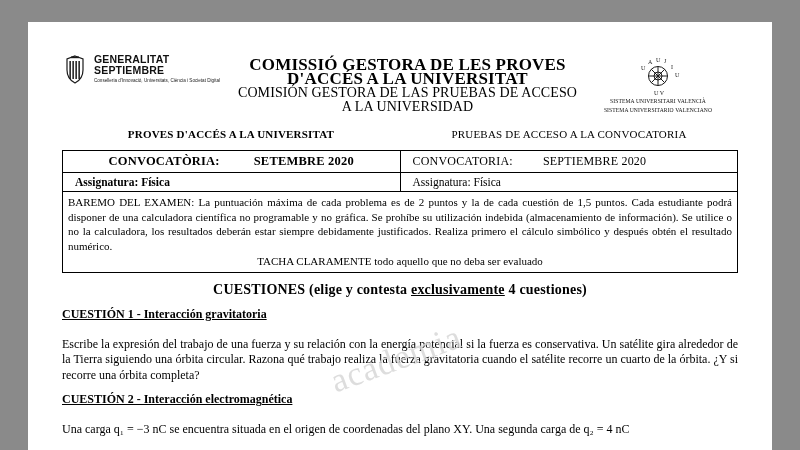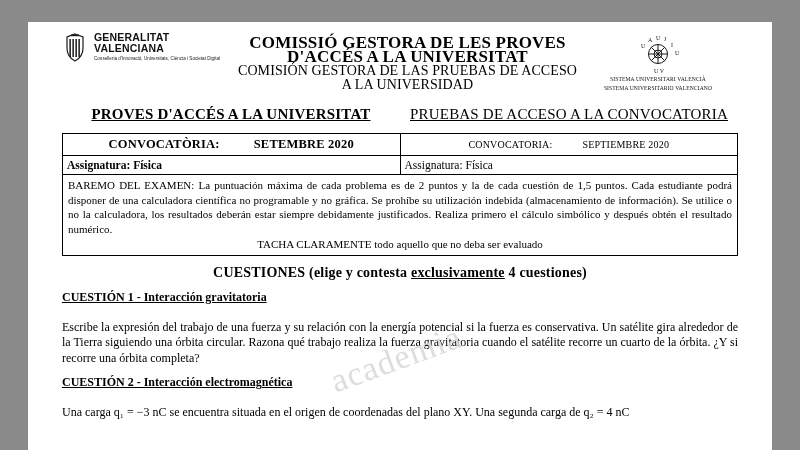--- a/index.html
+++ b/index.html
@@ -27,20 +27,21 @@
     padding: 10px 34px 0 34px;
     box-sizing: border-box;
     width: 100%;
   }
 
   
   .header {
     display: flex;
     align-items: flex-start;
     justify-content: space-between;
+    margin-top: 22px;
   }
   .gv-logo {
     display: flex;
     align-items: flex-start;
     gap: 6px;
     width: 175px;
     flex: 0 0 auto;
   }
   .gv-mark {
     width: 26px;
@@ -107,51 +108,50 @@
   }
 
   
   .subtitles {
     display: flex;
     margin-top: 14px;
   }
   .subtitles div {
     width: 50%;
     text-align: center;
-    font-size: 15px;
-    font-weight: bold;
-    letter-spacing: .2px;
-    text-decoration: underline;
+    font-size: 11px;
+    font-weight: bold;
+    letter-spacing: .2px;
   }
   .subtitles div.right {
     font-weight: normal;
   }
 
   
   table.exam {
     width: 100%;
     border-collapse: collapse;
     margin-top: 10px;
     table-layout: fixed;
   }
   table.exam td {
     border: 1px solid #000;
-    padding: 3px 4px;
+    padding: 3px 12px;
     vertical-align: middle;
   }
   .conv-left {
     font-size: 12.5px;
     font-weight: bold;
     text-align: center;
     letter-spacing: .2px;
   }
   .conv-left .lbl { margin-right: 34px; }
   .conv-right {
-    font-size: 10px;
-    text-align: center;
+    font-size: 12px;
+    text-align: left;
     letter-spacing: .2px;
   }
   .conv-right .lbl { margin-right: 30px; }
   .asig-left {
     font-size: 11.5px;
     font-weight: bold;
   }
   .asig-right {
     font-size: 11.5px;
   }
@@ -225,21 +225,21 @@
             <path d="M13 1 L21 4 L21 15 C21 22 17 26 13 28 C9 26 5 22 5 15 L5 4 Z" fill="none" stroke="#1a1a1a" stroke-width="1.2"></path>
             <rect x="7.4" y="6" width="1.5" height="18"></rect>
             <rect x="10.4" y="6" width="1.5" height="18"></rect>
             <rect x="13.4" y="6" width="1.5" height="18"></rect>
             <rect x="16.4" y="6" width="1.5" height="18"></rect>
             <path d="M9 1.5 L17 1.5 L17 3.2 L9 3.2 Z"></path>
           </g>
         </svg>
         <div class="gv-text">
           <div class="gv-t1">GENERALITAT</div>
-          <div class="gv-t2">VALENCIANA</div>
+          <div class="gv-t2">SEPTIEMBRE</div>
           <div class="gv-sub">Conselleria d'Innovació, Universitats, Ciència i Societat Digital</div>
         </div>
       </div>
 
       <div class="center-titles">
         <div class="l1">COMISSIÓ GESTORA DE LES PROVES D'ACCÉS A LA UNIVERSITAT</div>
         <div class="l2">COMISIÓN GESTORA DE LAS PRUEBAS DE ACCESO A LA UNIVERSIDAD</div>
       </div>
 
       <div class="uni-logo">

